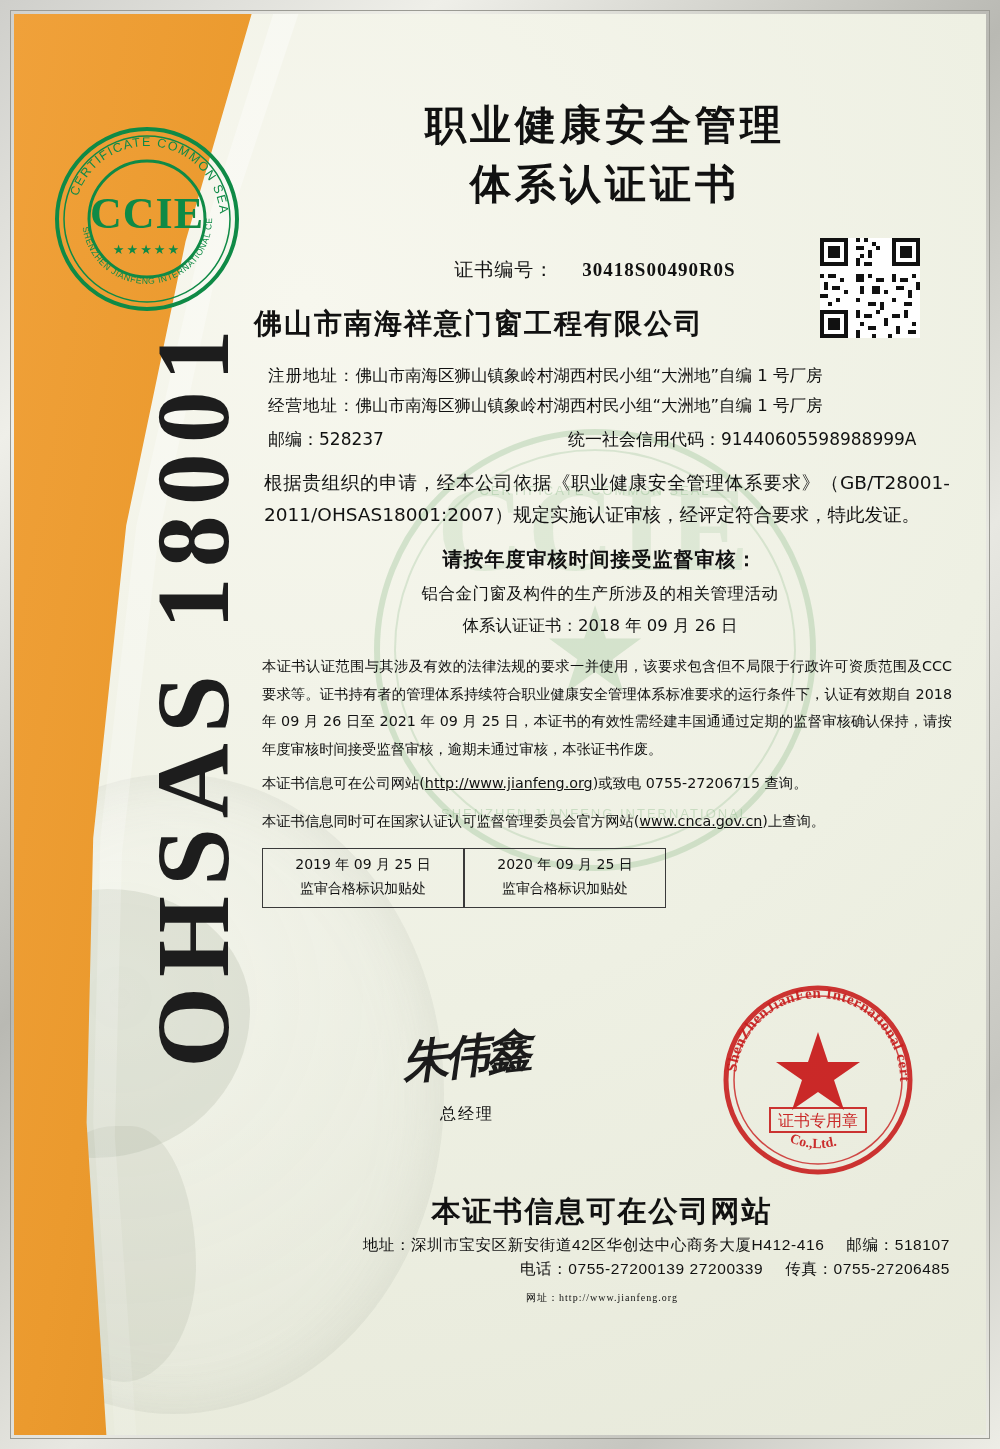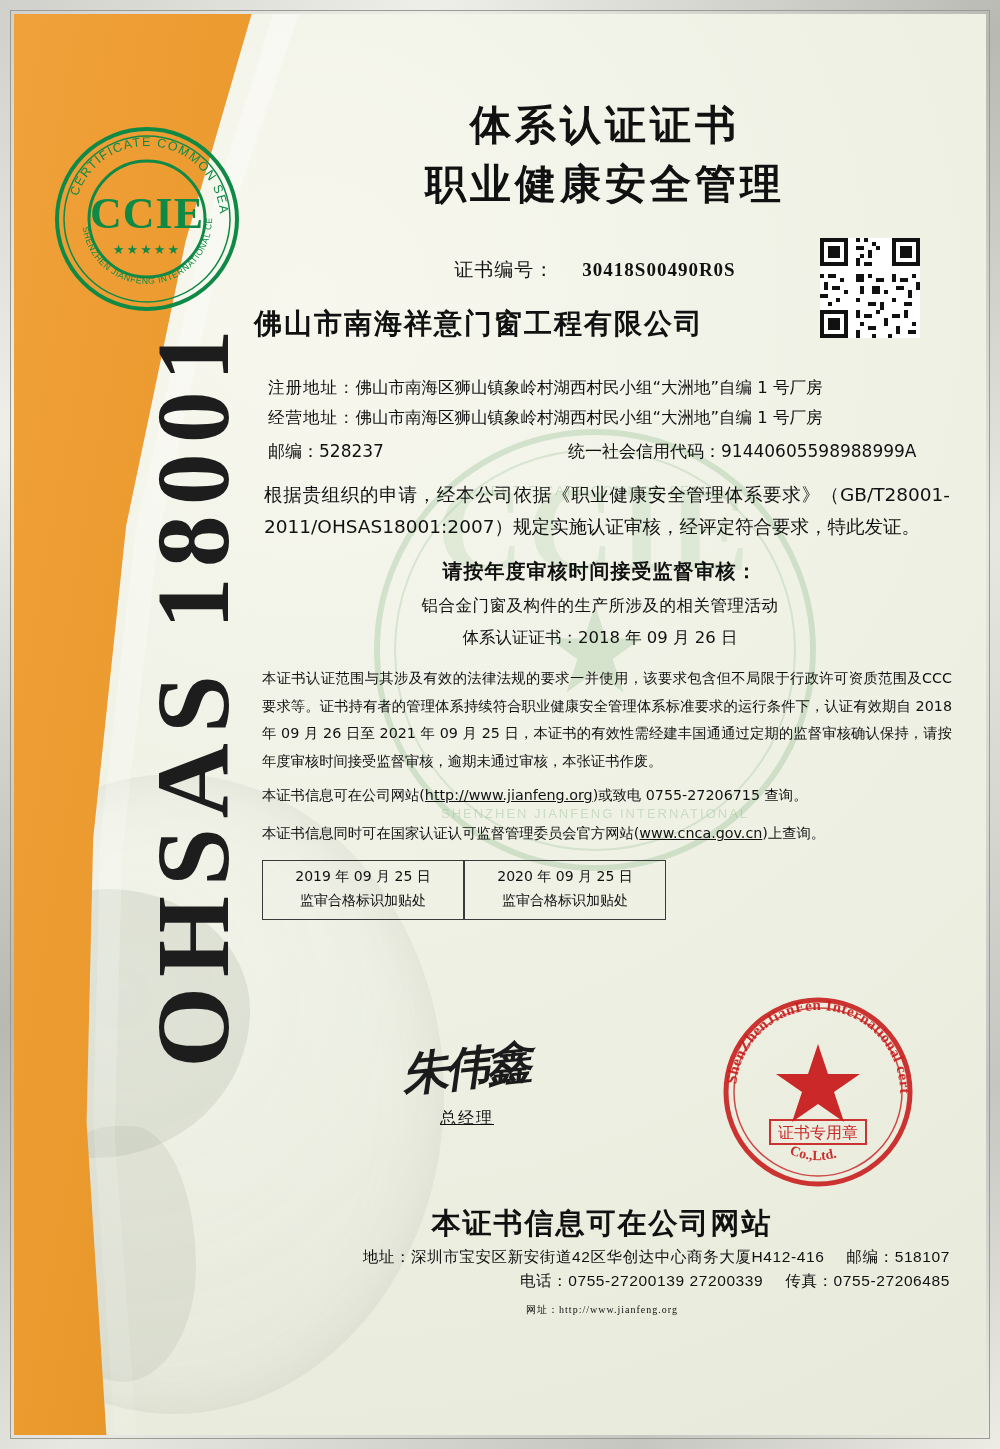--- a/index.html
+++ b/index.html
@@ -188,21 +188,21 @@
     margin-top: 22px;
     text-align:left;
     font-family:Liberation Serif, serif;
     font-weight:bold;
     font-size: 28px;
     color:#111;
     letter-spacing: 2px;
     padding-right: 16px;
   }
   .addr-block {
-    margin-top: 30px;
+    margin-top: 18px;
     font-family:"DejaVu Sans", sans-serif;
     font-size: 16.5px;
     color:#111;
     line-height: 1.85;
     padding-left: 14px;
   }
   .addr-row .k { letter-spacing:1px; }
   .code-row {
     margin-top: 6px;
     display:flex;
@@ -290,26 +290,25 @@
     font-size: 46px;
     font-style: italic;
     font-weight: bold;
     color:#1b1b1b;
     transform: rotate(-6deg);
     letter-spacing: -4px;
   }
   .sign-label {
     position:absolute;
     left: 186px;
-    top: 88px;
+    top: 96px;
     font-family:"DejaVu Sans", sans-serif;
     font-size: 16px;
     color:#111;
     letter-spacing: 2px;
-    text-decoration: underline;
   }
   .red-stamp {
     position:absolute;
     right: 38px;
     top: -28px;
     width: 200px;
     height: 200px;
   }
   .company-footer {
     text-align:center;
@@ -379,22 +378,22 @@
       <div class="wm-inner"></div>
       <div class="wm-arc-top">CERTIFICATE COMMON SEAL</div>
       <div class="wm-ccie">CCIE</div>
       <div class="wm-star">★</div>
       <div class="wm-arc-bottom">SHENZHEN JIANFENG INTERNATIONAL</div>
     </div>
 
     <div class="content">
 
       <div class="title">
+        <div>职业健康安全管理</div>
         <div>体系认证证书</div>
-        <div>职业健康安全管理</div>
       </div>
 
       <div class="qr-wrap">
         <svg width="100" height="100" viewBox="0 0 25 25" shape-rendering="crispEdges">
           <rect width="25" height="25" fill="#ffffff"></rect>
           <g fill="#111111">
             <rect x="0" y="0" width="7" height="7"></rect>
               <rect x="1" y="1" width="5" height="5" fill="#fff"></rect>
               <rect x="2" y="2" width="3" height="3"></rect>
             <rect x="18" y="0" width="7" height="7"></rect>

